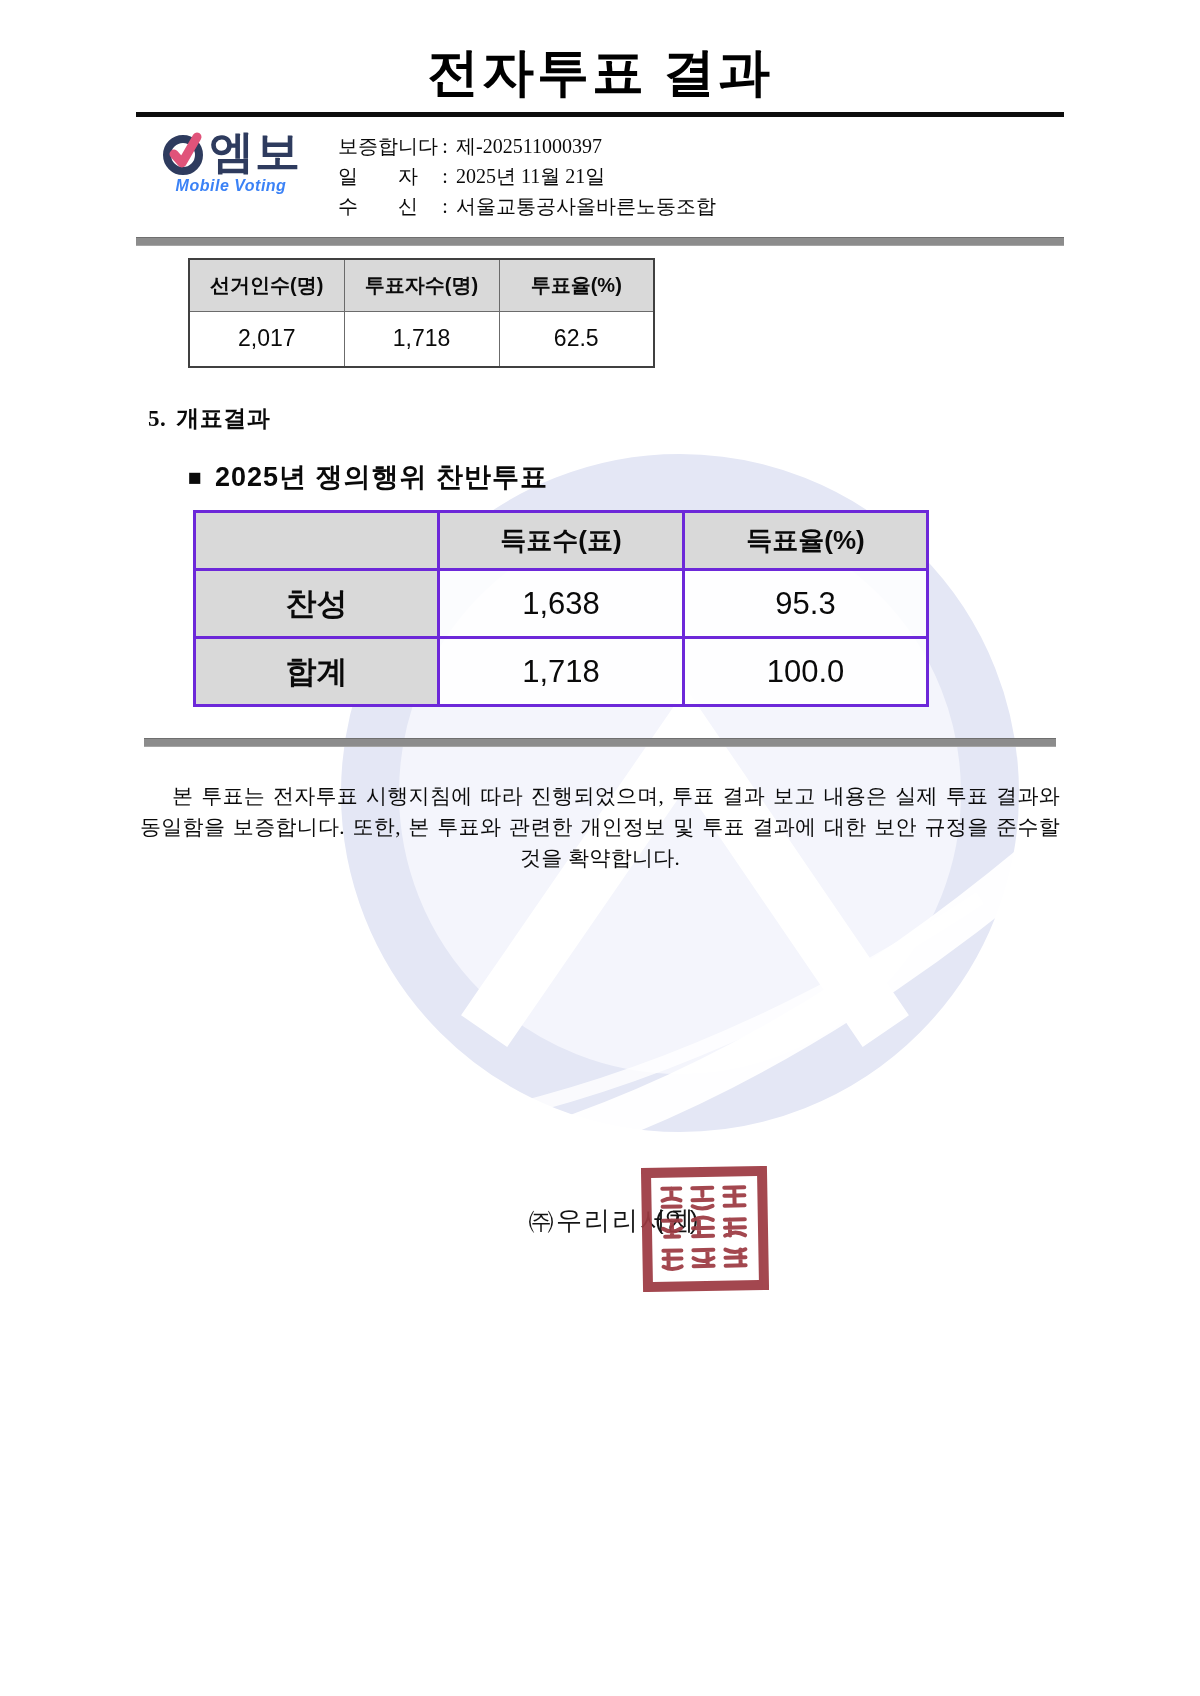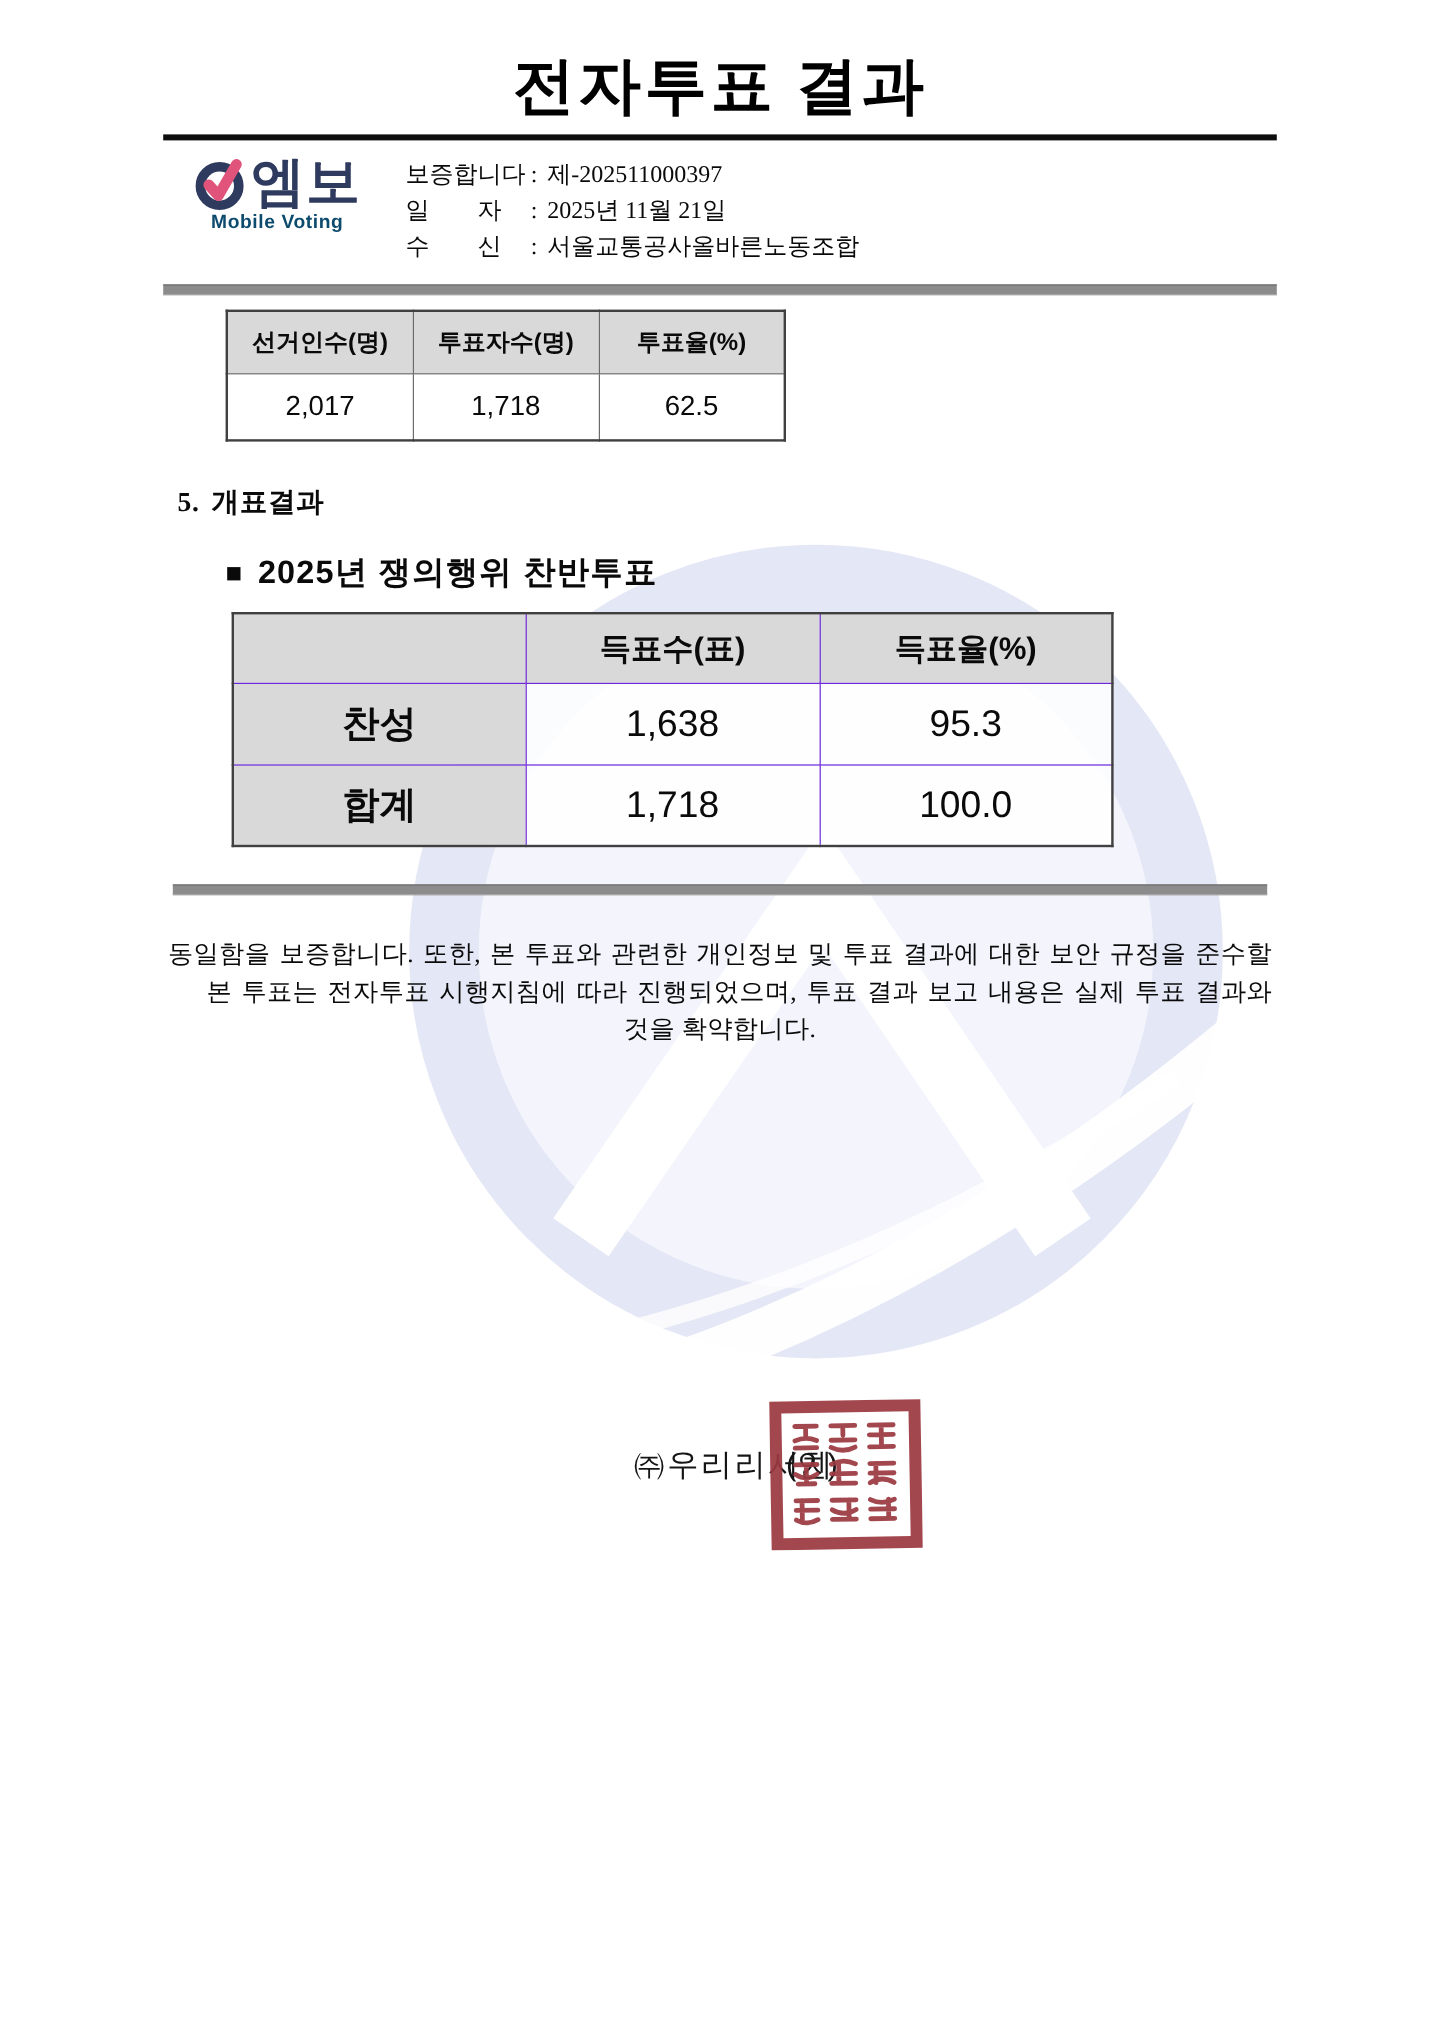--- a/index.html
+++ b/index.html
@@ -15,21 +15,21 @@
   .doc-title { margin-top:40px; text-align:center; font-size:52px; font-weight:800;
                letter-spacing:3px; line-height:1.25; color:#000; }
   .title-rule { width:928px; height:5px; background:#0d0d0d; margin:7px auto 0; }
 
   
   .header-row { display:flex; align-items:flex-start; margin:10px 0 0 150px; height:96px; }
   .logo { width:162px; display:flex; flex-direction:column; align-items:center;
           font-family:"Liberation Sans","DejaVu Sans",sans-serif; }
   .logo-main { display:flex; align-items:center; }
   .logo-name { font-size:45px; font-weight:800; color:#2e3b5e; letter-spacing:1px; line-height:1.1; }
-  .logo-sub { font-size:16px; font-weight:700; color:#0c4a6e; margin-top:0px; letter-spacing:0.5px; }
+  .logo-sub { font-size:16px; font-weight:700; color:#3b82f6; margin-top:0px; letter-spacing:0.5px;font-style:italic; }
   .doc-info { margin-left:26px; padding-top:4px; font-size:20px; line-height:30px; }
   .doc-info .lbl { display:inline-block; width:96px; white-space:pre; }
   .doc-info .sep { display:inline-block; width:22px; text-align:center; }
 
   .gray-bar { width:928px; height:9px; margin:14px auto 0; background:#8c8c8c;
               border-top:1px solid #6f6f6f; border-bottom:1px solid #a5a5a5; }
 
   
   .list { margin:36px 0 0 148px; }
   .item { font-size:23px; font-weight:600; letter-spacing:0.5px; line-height:28px; margin-bottom:31px; }
@@ -47,21 +47,21 @@
 
   
   .subhead { margin:26px 0 0 188px; font-family:"Liberation Sans","DejaVu Sans",sans-serif;
              font-size:27px; font-weight:700; letter-spacing:1px; display:flex; align-items:center; }
   .subhead .bullet { font-size:23px; margin-right:12px; line-height:1; }
 
   
   .count-table { border-collapse:collapse; margin:15px 0 0 193px;
                  font-family:"Liberation Sans","DejaVu Sans",sans-serif; }
   .count-table { border:2px solid #404040; }
-  .count-table td { border:1px solid #6d28d9; text-align:center; vertical-align:middle; }
+  .count-table td { border:3px solid #6d28d9; text-align:center; vertical-align:middle; }
   .count-table .hrow td { background:#d9d9d9; height:58px; font-size:26px; font-weight:700; }
   .count-table td.c0 { width:244px; background:#d9d9d9; font-size:27px; font-weight:700; }
   .count-table td.c1 { width:245px; }
   .count-table td.c2 { width:244px; }
   .count-table .drow td { height:68px; font-size:31px; }
   .count-table .drow td.c1, .count-table .drow td.c2 { background:rgba(255,255,255,0.85); font-weight:400; }
 
   .gray-bar2 { width:912px; height:9px; margin:31px auto 0; background:#8c8c8c;
                border-top:1px solid #6f6f6f; border-bottom:1px solid #a5a5a5; }
 
@@ -167,22 +167,22 @@
           <td class="c0">합계</td>
           <td class="c1">1,718</td>
           <td class="c2">100.0</td>
         </tr>
       </tbody>
     </table>
 
     <div class="gray-bar2"></div>
 
     <div class="footer-par">
+      <div class="f-line first">본 투표는 전자투표 시행지침에 따라 진행되었으며, 투표 결과 보고 내용은 실제 투표 결과와</div>
       <div class="f-line">동일함을 보증합니다. 또한, 본 투표와 관련한 개인정보 및 투표 결과에 대한 보안 규정을 준수할</div>
-      <div class="f-line first">본 투표는 전자투표 시행지침에 따라 진행되었으며, 투표 결과 보고 내용은 실제 투표 결과와</div>
       <div class="f-line last">것을 확약합니다.</div>
     </div>
   </div>
 
   <div class="company-row">
     <span class="company-name">㈜우리리서치</span>
     <span class="seal-text">(인)</span>
   </div>
 
   <svg class="stamp" width="128" height="126" viewBox="0 0 128 126">

